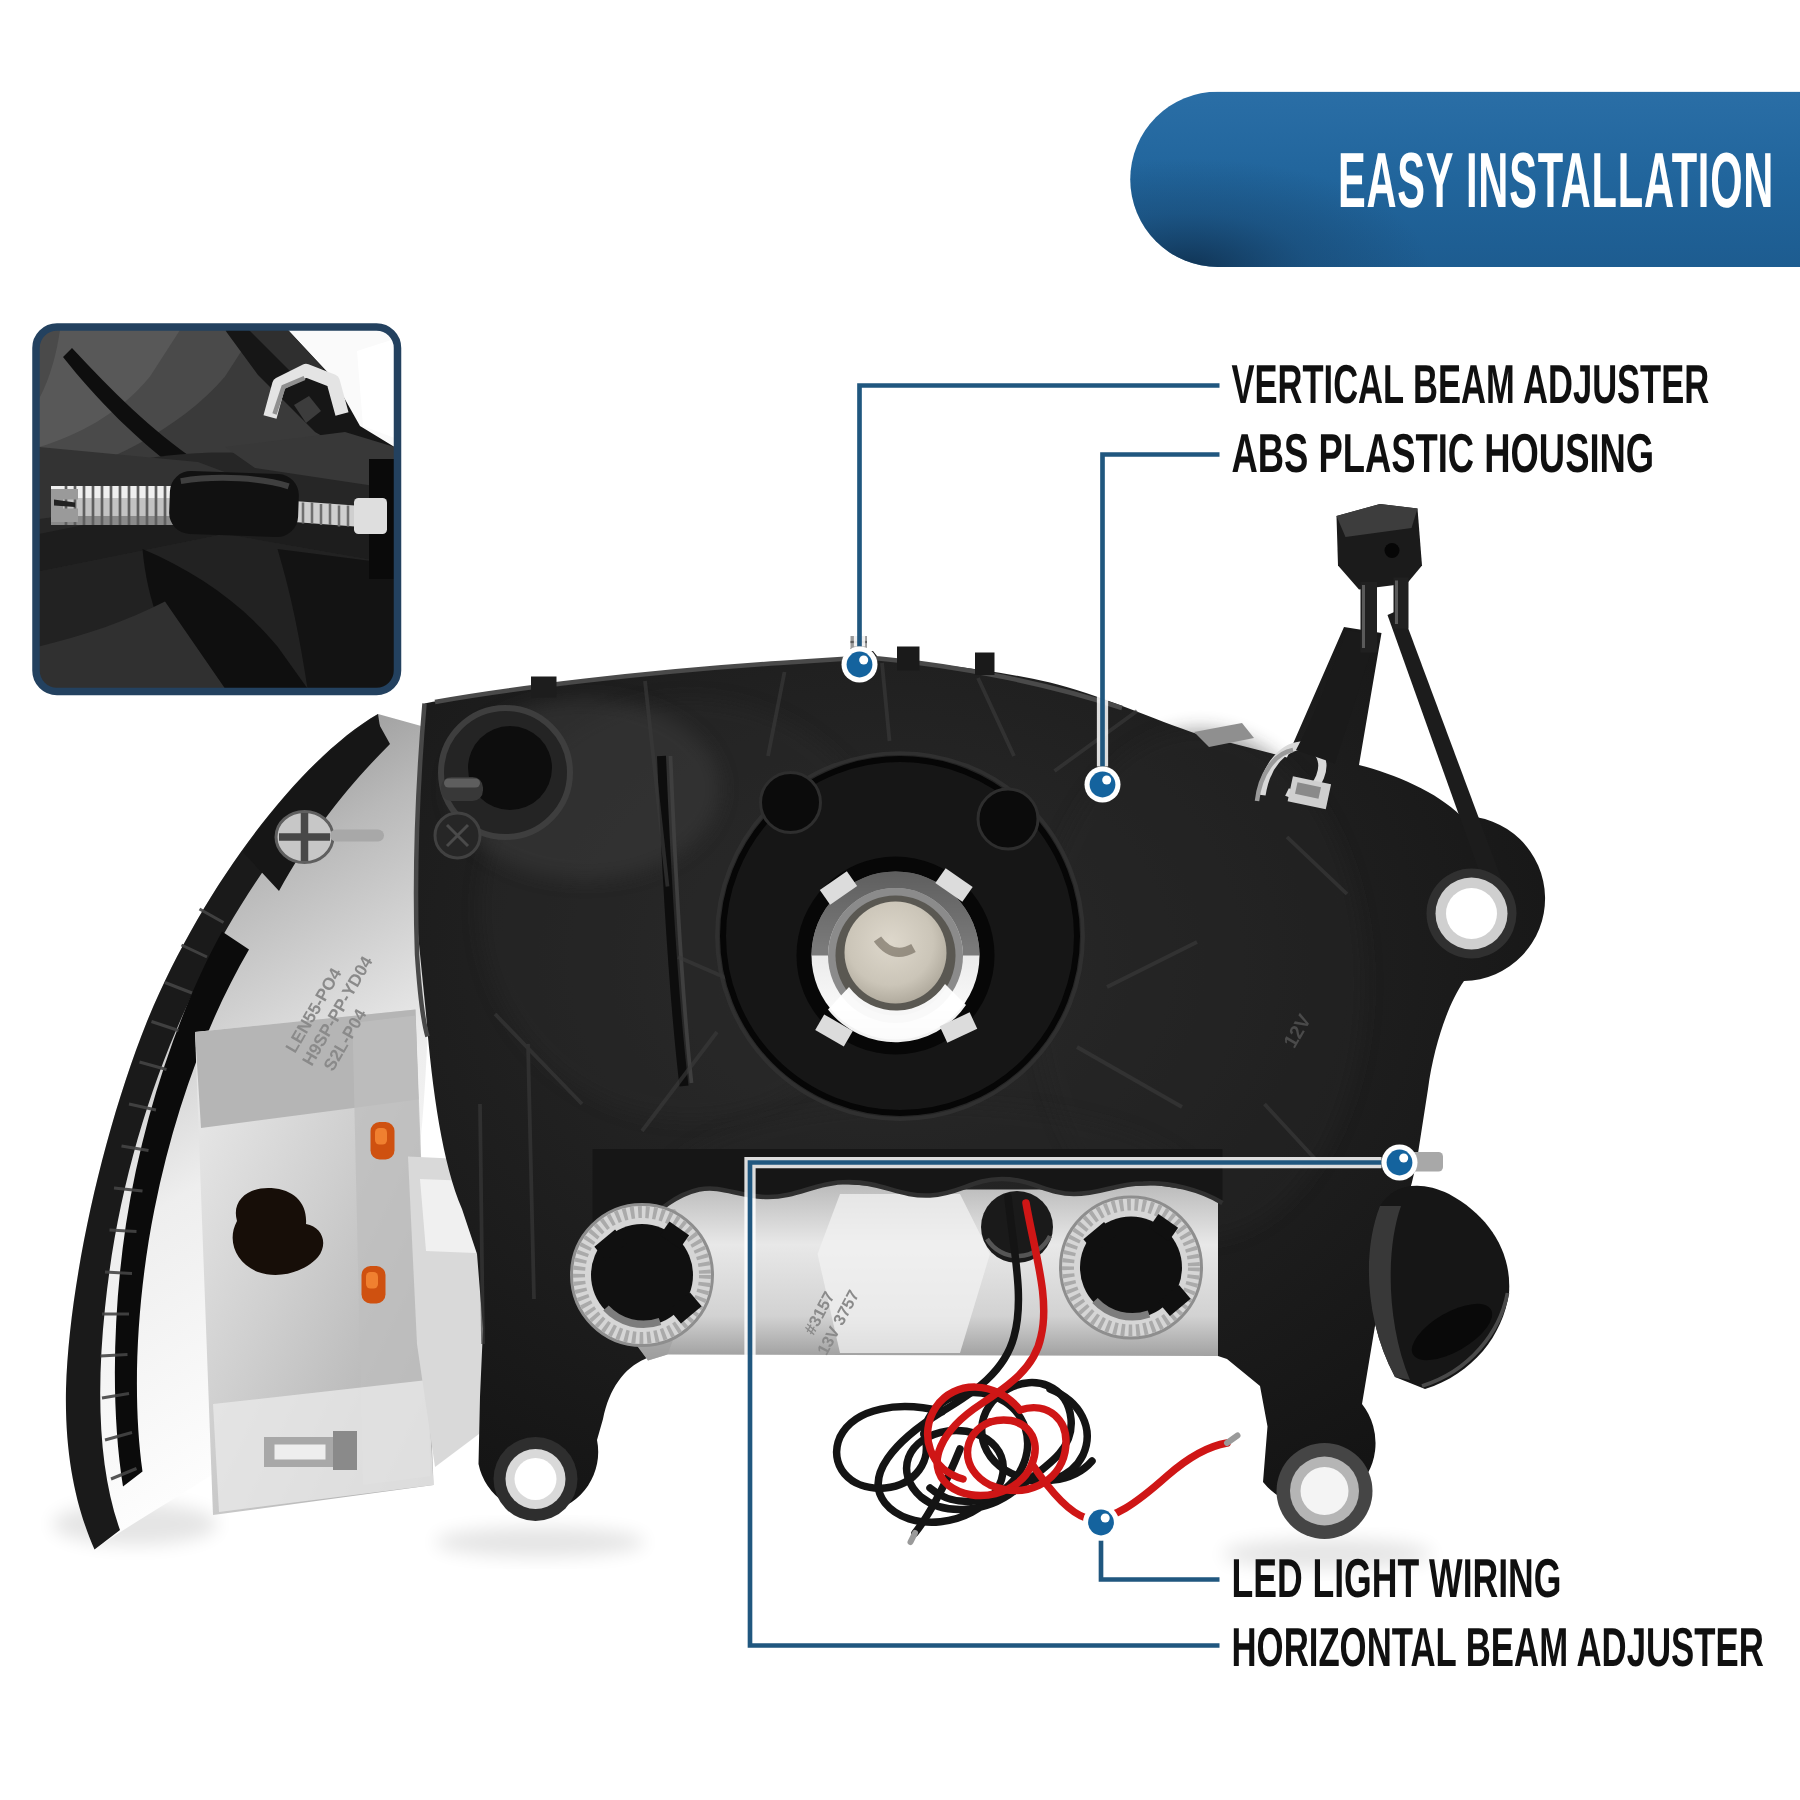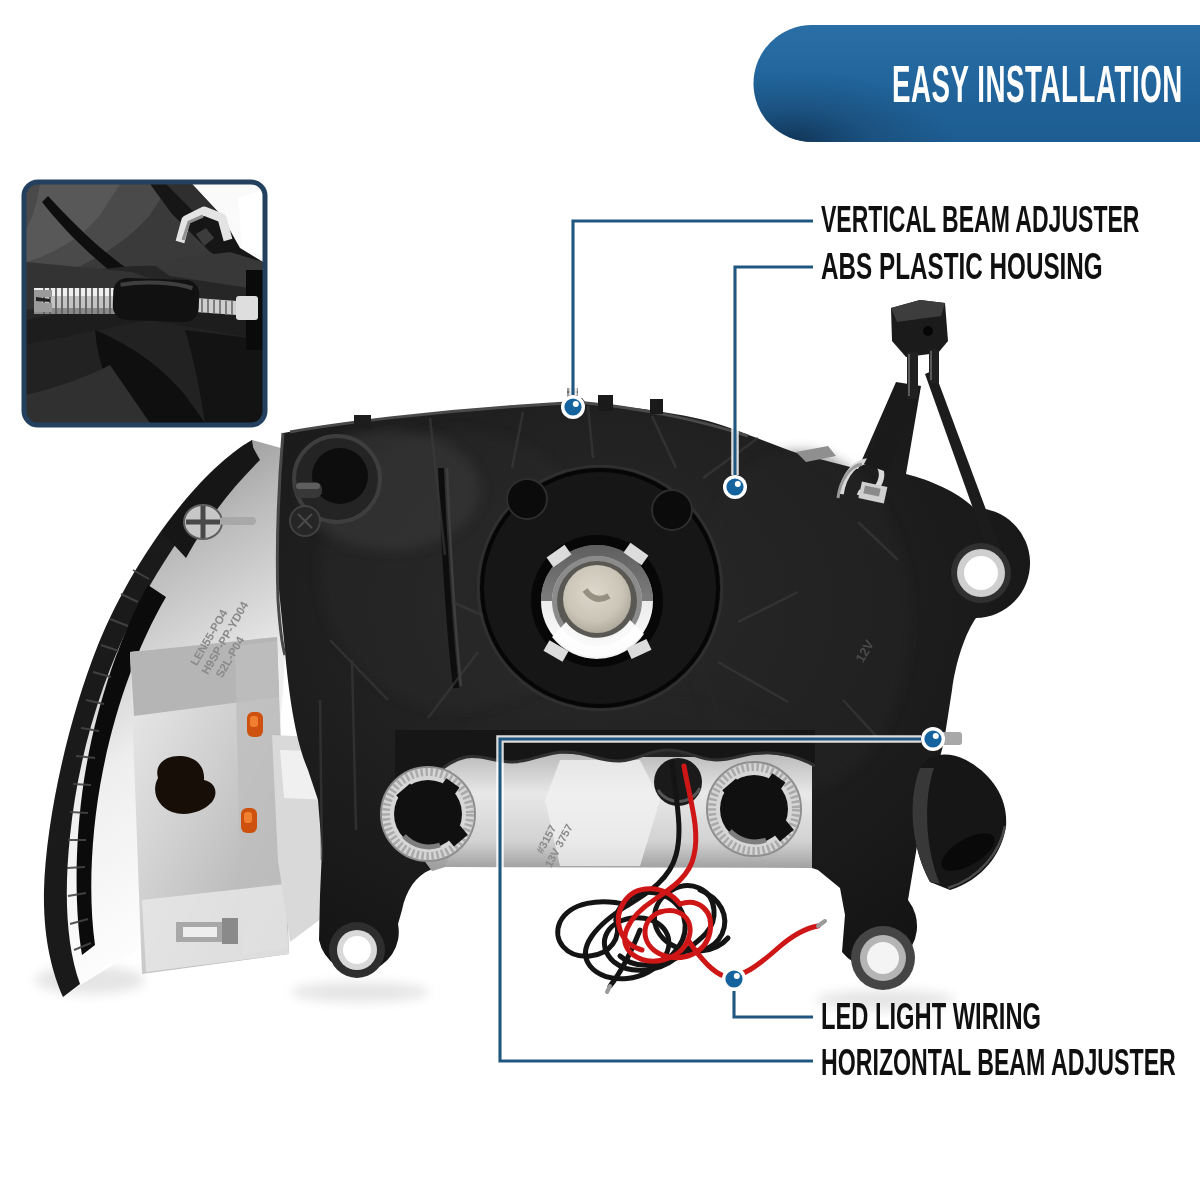--- a/index.html
+++ b/index.html
@@ -1,16 +1,16 @@
 <!DOCTYPE html>
 <html><head>
 <meta charset="utf-8">
 <style>
 html,body{margin:0;padding:0;background:#fff;width:1200px;height:1200px;overflow:hidden;}
-#page{position:relative;width:1200px;height:896px;font-family:"Liberation Sans",sans-serif;}
+#page{position:relative;width:1200px;height:896px;font-family:"Liberation Sans",sans-serif;margin-top:36px;}
 svg{position:absolute;top:0;left:0;}
 </style>
 </head>
 <body>
 <div id="page">
 <svg width="1200" height="1200" viewBox="0 0 1200 1200">
 <defs>
   <linearGradient id="bannerG" x1="0" y1="0" x2="0" y2="1">
     <stop offset="0" stop-color="#2a6ea6"></stop>
     <stop offset="0.5" stop-color="#21659c"></stop>

